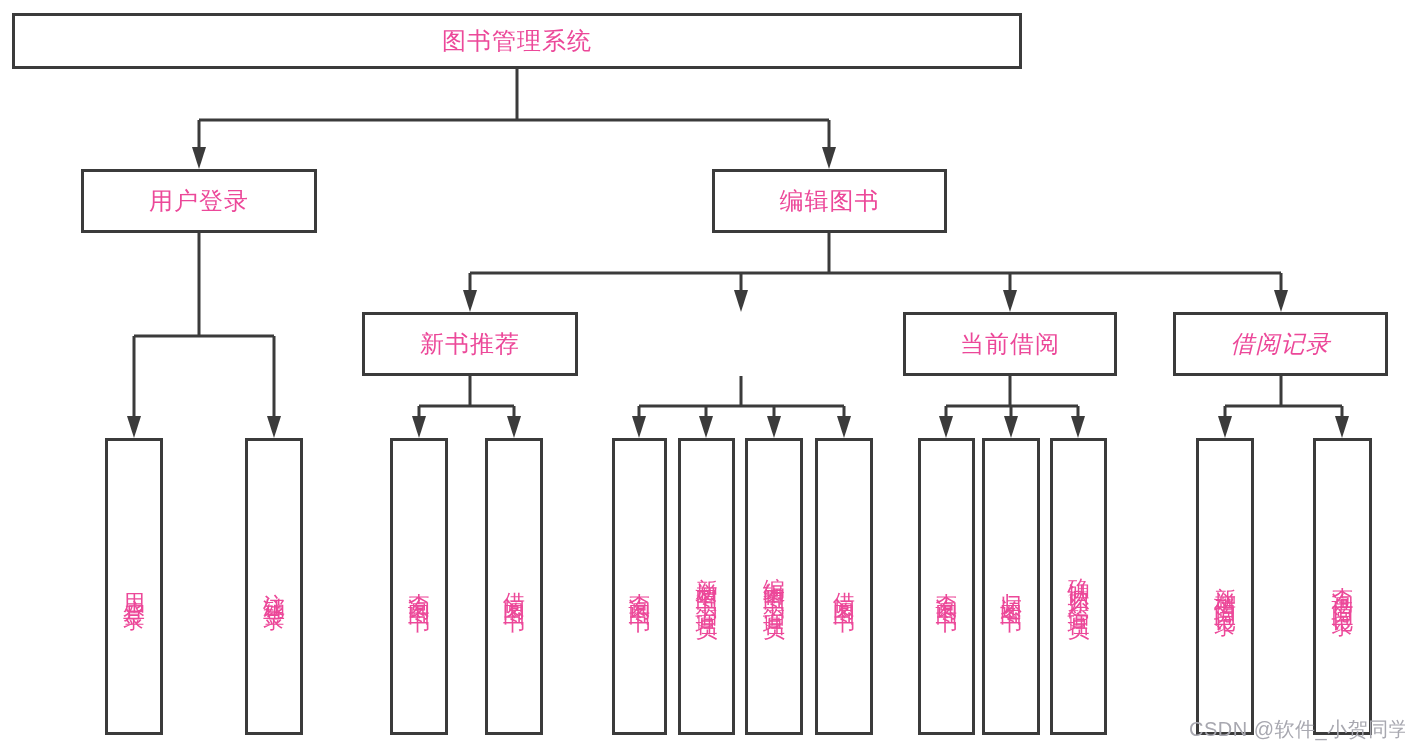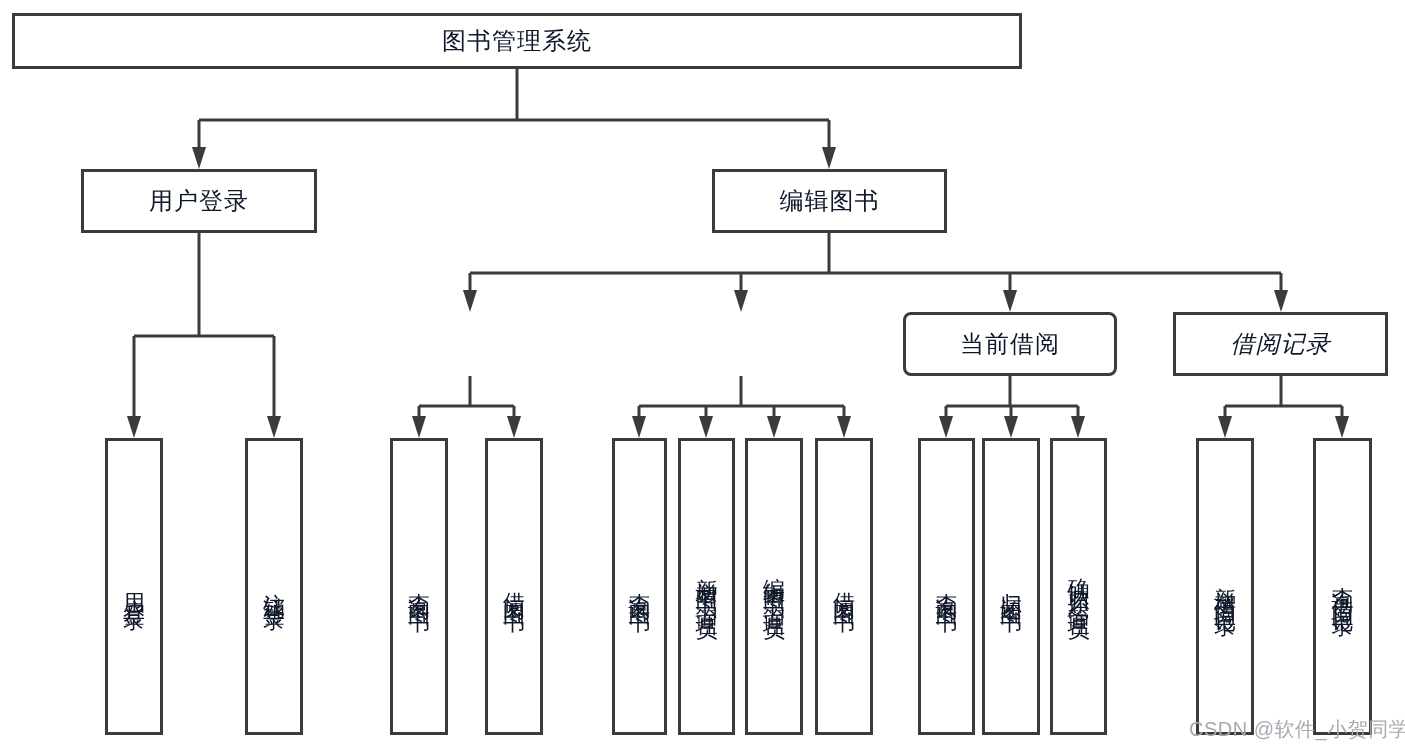--- a/index.html
+++ b/index.html
@@ -15,21 +15,21 @@
     position: absolute;
     left: 0; top: 0;
     width: 1405px; height: 747px;
     z-index: 0;
   }
   .box {
     position: absolute;
     box-sizing: border-box;
     background: #ffffff;
     border: 3px solid #3b3b3b;
-    color: #0f172a;
+    color: #ec4899;
     display: flex;
     align-items: center;
     justify-content: center;
     z-index: 1;
   }
   .h-box { font-size: 24px; letter-spacing: 1px; white-space: nowrap; }
   .v-box {
     writing-mode: vertical-rl;
     text-orientation: mixed;
     font-size: 22px;
@@ -83,21 +83,22 @@
       <polygon points="1218,416 1232,416 1225,438"></polygon>
       <polygon points="1335,416 1349,416 1342,438"></polygon>
     </g>
   </svg>
 
   <div class="box h-box" style="left:12px; top:13px; width:1010px; height:56px;">图书管理系统</div>
 
   <div class="box h-box" style="left:81px; top:169px; width:236px; height:64px;">用户登录</div>
   <div class="box h-box" style="left:712px; top:169px; width:235px; height:64px;">编辑图书</div>
 
-  <div class="box h-box" style="left:903px; top:312px; width:214px; height:64px;border-radius:8px;">当前借阅</div>
+  <div class="box h-box" style="left:362px; top:312px; width:216px; height:64px;">新书推荐</div>
+  <div class="box h-box" style="left:903px; top:312px; width:214px; height:64px;">当前借阅</div>
   <div class="box h-box" style="left:1173px; top:312px; width:215px; height:64px;font-style:italic;">借阅记录</div>
 
   <div class="box v-box" style="left:105px; top:438px; width:58px; height:297px;">用户登录</div>
   <div class="box v-box" style="left:245px; top:438px; width:58px; height:297px;">注销登录</div>
 
   <div class="box v-box" style="left:390px; top:438px; width:58px; height:297px;">查询图书</div>
   <div class="box v-box" style="left:485px; top:438px; width:58px; height:297px;">借阅图书</div>
 
   <div class="box v-box" style="left:612px; top:438px; width:55px; height:297px;">查询图书</div>
   <div class="box v-box" style="left:678px; top:438px; width:57px; height:297px;">新增图书（管理员）</div>

